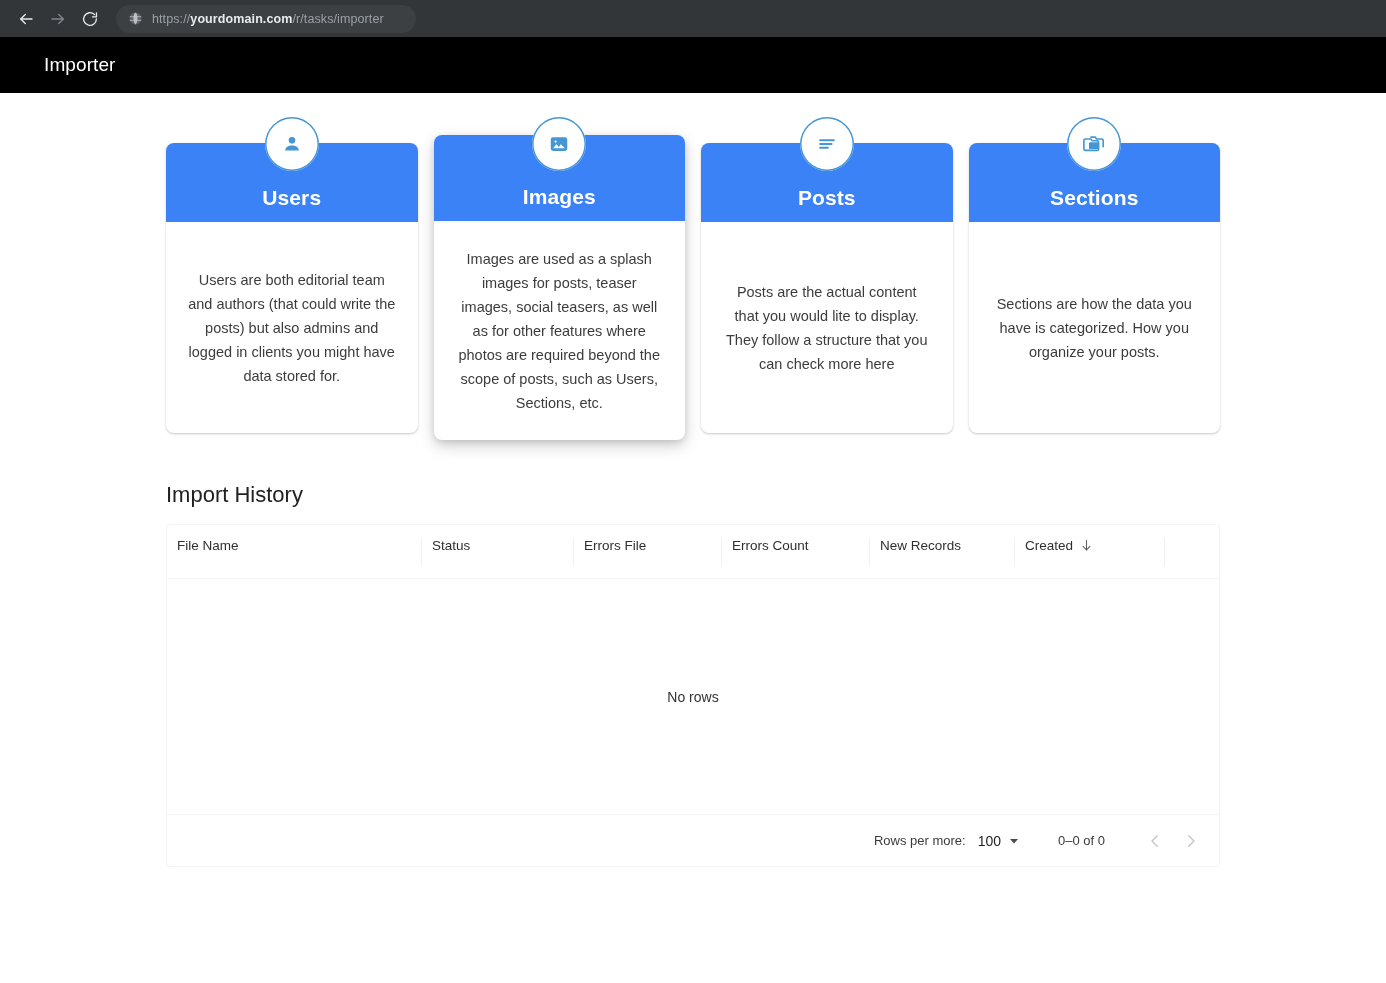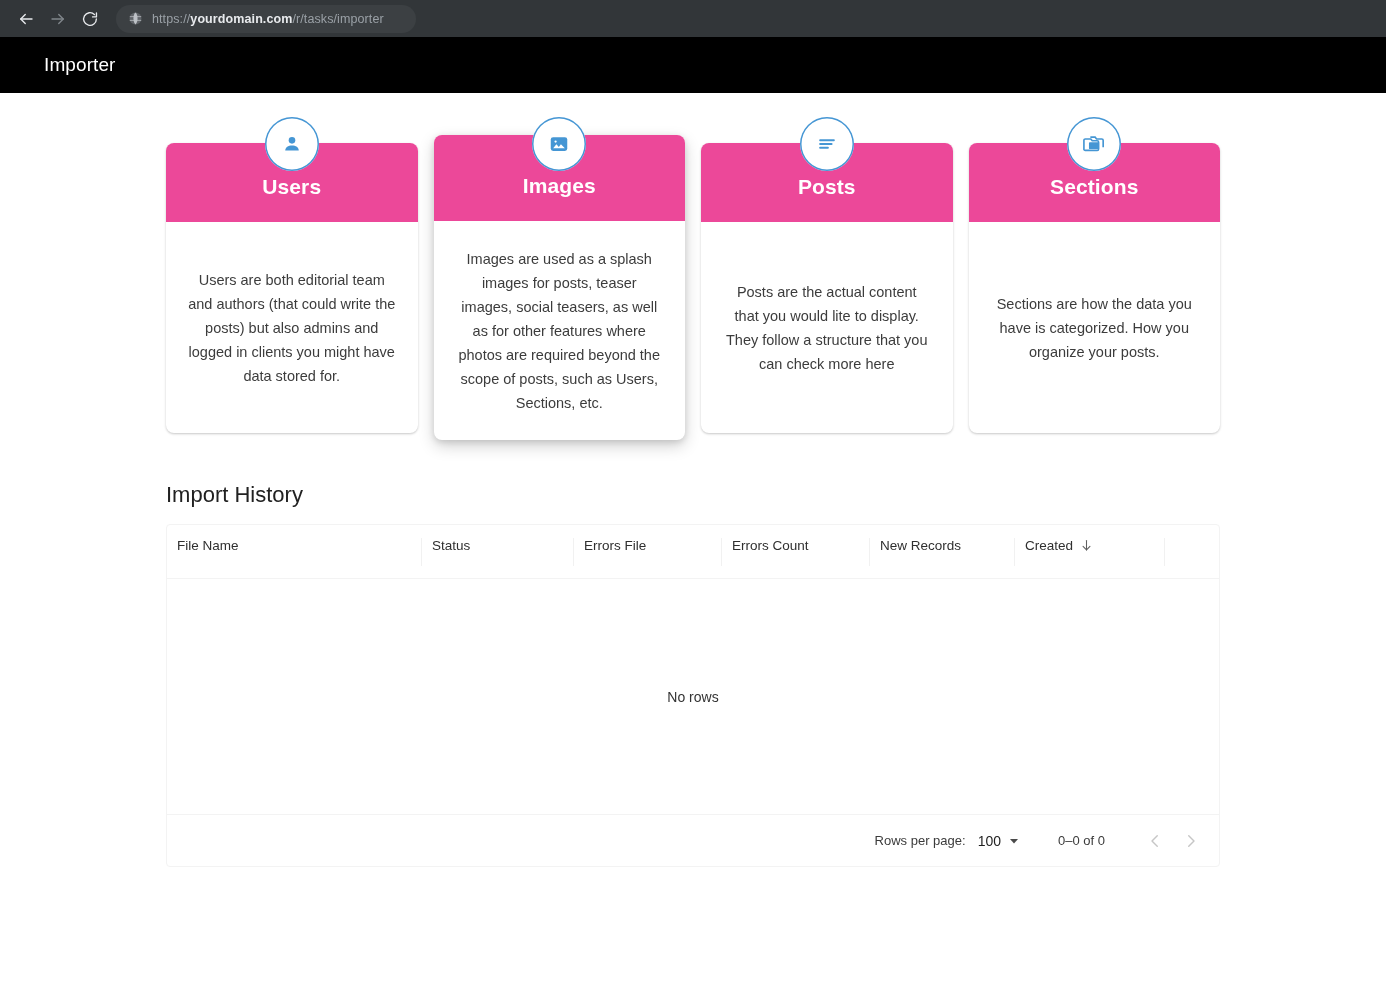--- a/index.html
+++ b/index.html
@@ -98,26 +98,26 @@
     display: flex;
     flex-direction: column;
     cursor: pointer;
   }
   .card-wrap.elevated { padding-top: 18px; }
   .card-wrap.elevated .card {
     height: 305px;
     box-shadow: 0 6px 16px rgba(0,0,0,0.18), 0 2px 6px rgba(0,0,0,0.12);
   }
   .card-header {
-    background: #ec4899;
+    background: #3b82f6;
     height: 79px;
     display: flex;
     align-items: flex-end;
     justify-content: center;
-    padding-bottom: 23px;
+    padding-bottom: 12px;
   }
   .card-wrap.elevated .card-header { height: 86px; }
   .card-title {
     color: #ffffff;
     font-size: 21px;
     font-weight: bold;
     letter-spacing: .1px;
   }
   .card-body {
     flex: 1;
@@ -385,21 +385,21 @@
         </svg>
       </div>
       <div class="th c6"></div>
     </div>
 
     <div class="table-body">
       <span class="no-rows">No rows</span>
     </div>
 
     <div class="table-footer">
-      <span class="rpp-label">Rows per page:</span>
+      <span class="rpp-label">Rows per more:</span>
       <div class="rpp-select">
         <span>100</span>
         <svg class="caret" width="12" height="12" viewBox="0 0 24 24" fill="#4a4a4a">
           <polygon points="4,8 20,8 12,17"></polygon>
         </svg>
       </div>
       <span class="range-label">0–0 of 0</span>
       <div class="page-btn">
         <svg width="18" height="18" viewBox="0 0 24 24" fill="none" stroke="#c6c6c6" stroke-width="1.9" stroke-linecap="round" stroke-linejoin="round">
           <polyline points="15,5 8,12 15,19"></polyline>

